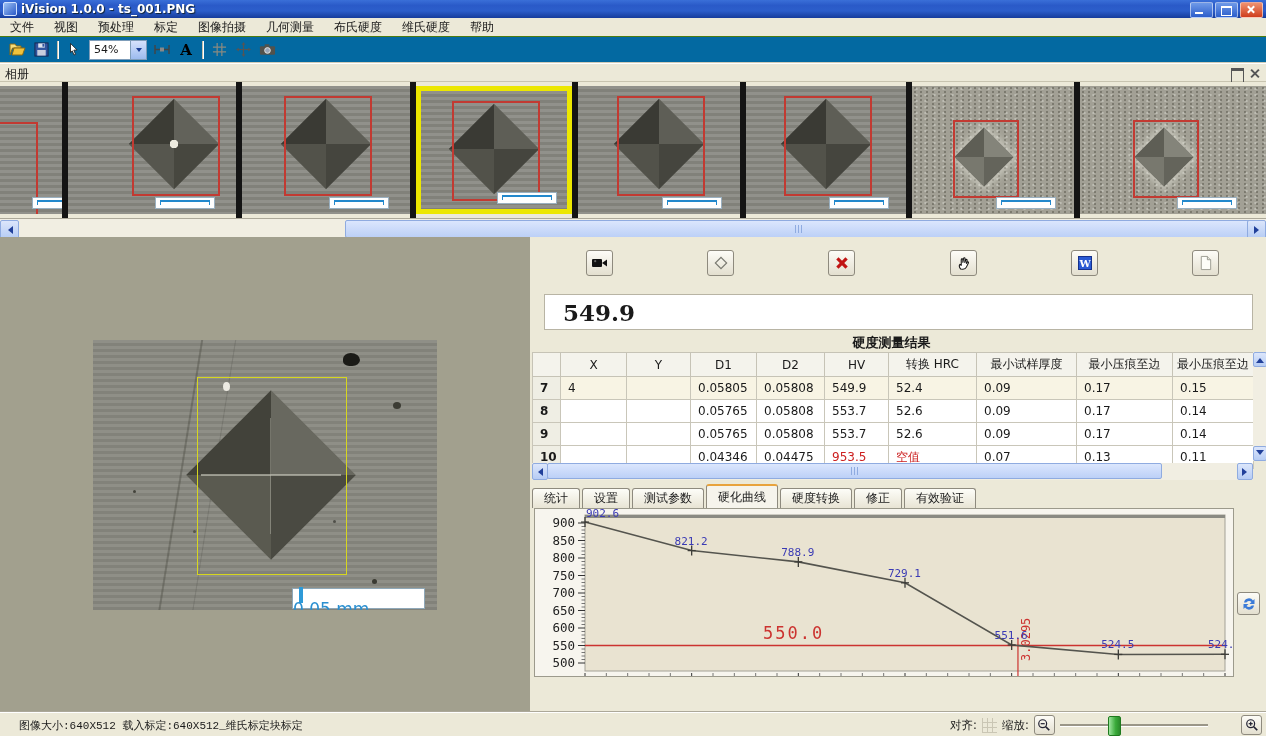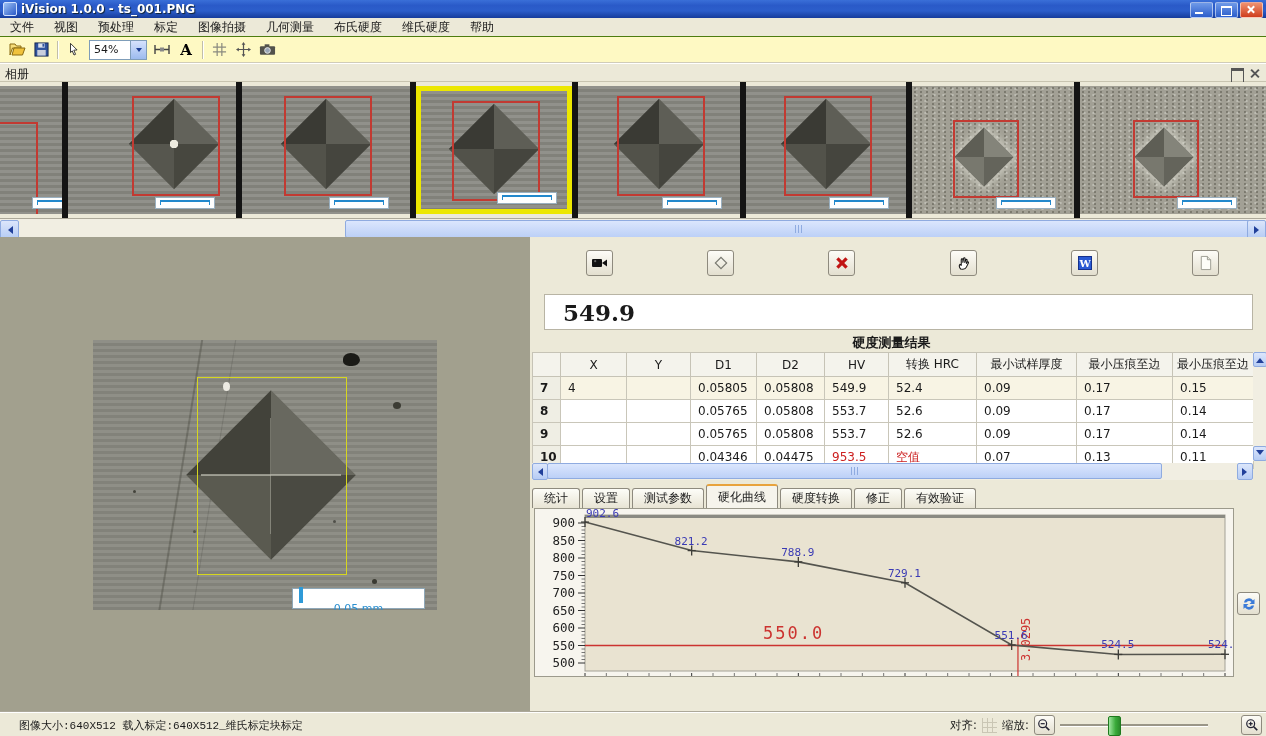--- a/index.html
+++ b/index.html
@@ -18,21 +18,21 @@
   .wbtn.close{background:linear-gradient(180deg,#ef9270,#cf3d1c);}
   .wbtn.min::after{content:"";position:absolute;left:4px;bottom:3px;width:8px;height:2px;background:#fff;}
   .wbtn.max::after{content:"";position:absolute;left:5px;top:3px;width:9px;height:7px;border:1px solid #fff;border-top-width:2px;}
   .wbtn.close::before,.wbtn.close::after{content:"";position:absolute;left:9px;top:2px;width:2px;height:9px;background:#fff;}
   .wbtn.close::before{transform:rotate(45deg);} .wbtn.close::after{transform:rotate(-45deg);}
   
   .menubar{position:absolute;left:0;top:18px;width:100%;height:18px;background:#ece9d8;
     border-bottom:6px solid #4d7c0f;display:flex;align-items:center;}
   .menu-item{padding:0 10px;line-height:18px;cursor:default;}
   
-  .toolbar{position:absolute;left:0;top:37px;width:100%;height:26px;background:#fef9c3;
+  .toolbar{position:absolute;left:0;top:37px;width:100%;height:26px;background:#0369a1;
     border-bottom:1px solid #d0ccb8;display:flex;align-items:center;padding-left:5px;box-sizing:border-box;}
   .tbtn{width:24px;height:22px;display:flex;align-items:center;justify-content:center;background:none;border:none;padding:0;}
   .tsep{width:1px;height:18px;background:#c2bea8;box-shadow:1px 0 0 #fff;margin:0 4px;}
   .combo{width:56px;height:18px;background:#fff;border:1px solid #7f9db9;display:flex;margin:0 3px;}
   .combo-text{flex:1;font-size:11px;padding:2px 0 0 4px;}
   .combo-btn{width:15px;background:linear-gradient(180deg,#d6e2fc,#9cbbee);border-left:1px solid #7f9db9;
     display:flex;align-items:center;justify-content:center;}
   .combo-btn i{width:0;height:0;border:3px solid transparent;border-top:4px solid #1c3e94;margin-top:3px;}
   .tletter{font-size:15px;font-weight:bold;font-family:"DejaVu Serif",serif;}
   
@@ -95,21 +95,21 @@
   .mi-specks{position:absolute;left:40px;top:150px;width:3px;height:3px;background:#44443c;border-radius:50%;
     box-shadow:30px 120px 0 #50504a,180px 160px 0 #44443c,240px 90px 0 1px #3a3a32,120px 200px 0 #50504a,60px 40px 0 #55554d,200px 30px 0 #50504a;}
   .ybox{position:absolute;left:104px;top:37px;width:148px;height:196px;border:1px solid #d6d61e;}
   .mdiamond{position:absolute;left:118px;top:75px;width:120px;height:120px;transform:rotate(45deg);
     background:conic-gradient(from -45deg,#68685f 0 25%,#4a4a42 25% 50%,#5a5a50 50% 75%,#42423a 75%);}
   .mcross-h{position:absolute;left:108px;top:134px;width:140px;height:2px;background:rgba(205,205,192,.6);}
   .mcross-v{position:absolute;left:177px;top:78px;width:1px;height:116px;background:rgba(195,195,182,.4);}
   .mspec{position:absolute;left:130px;top:42px;width:7px;height:9px;background:#eceae2;border-radius:50%;}
   .mscale{position:absolute;left:199px;top:248px;width:133px;height:21px;background:#fff;border:1px solid #8fa8b8;box-sizing:border-box;}
   .mscale-line{margin:2px 6px 0;height:4px;border-left:2px solid #2e9ad8;border-right:2px solid #2e9ad8;border-top:2px solid #2e9ad8;}
-  .mscale-text{text-align:center;color:#2a8fd0;font-size:11px;line-height:12px;}
+  .mscale-text{text-align:left;color:#2a8fd0;font-size:17px;line-height:12px;}
   .right-panel{position:absolute;left:530px;top:0;width:736px;height:475px;}
   .action-btn{position:absolute;top:13px;width:27px;height:26px;background:linear-gradient(180deg,#fdfcf7,#e3dfcf);
     border:1px solid #8e8a7e;border-radius:3px;display:flex;align-items:center;justify-content:center;padding:0;}
   .value-box{position:absolute;left:14px;top:57px;width:709px;height:36px;background:#fff;
     border:1px solid #b8b4a4;box-sizing:border-box;display:flex;align-items:center;}
   .value-text{font-family:"DejaVu Serif","Liberation Serif",serif;font-weight:bold;font-size:23px;padding-left:18px;}
   .table-title{position:absolute;left:0;top:97px;width:723px;text-align:center;font-weight:bold;font-size:13px;}
   .rtable{position:absolute;left:2px;top:115px;border-collapse:collapse;table-layout:fixed;width:721px;
     background:#fff;font-size:12px;}
   .rtable th{height:21px;background:#f4f3ec;border:1px solid #c6c3b6;font-weight:normal;text-align:center;

